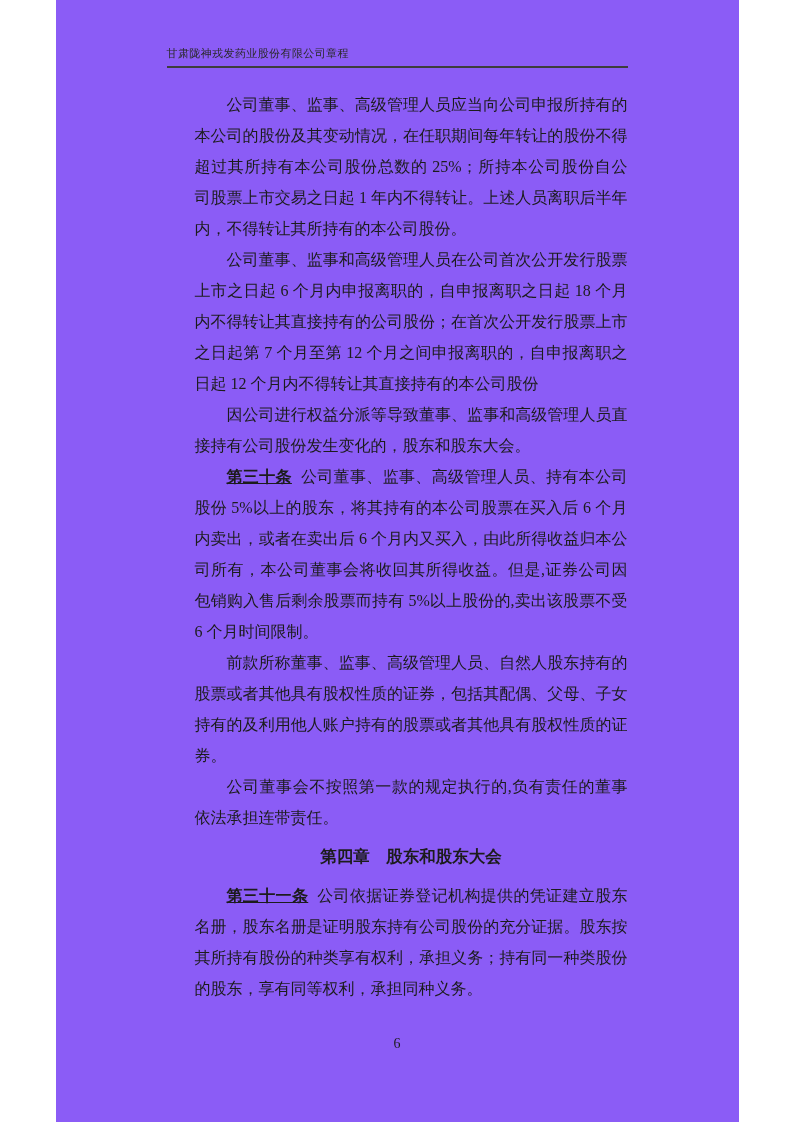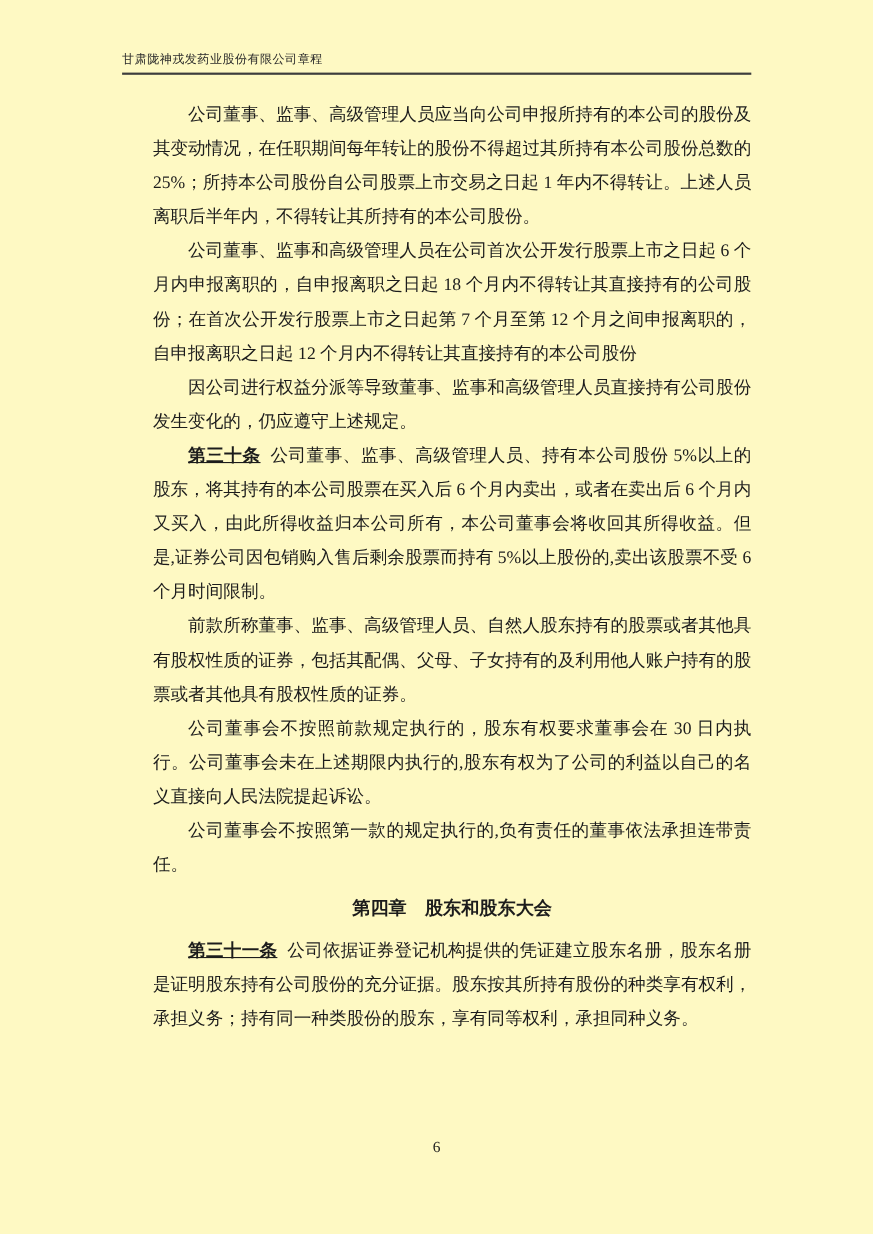--- a/index.html
+++ b/index.html
@@ -2,24 +2,24 @@
 <html><head>
 <meta charset="utf-8">
 <style>
   html, body {
     margin: 0;
     padding: 0;
     background: #ffffff;
   }
   .page {
     position: relative;
-    width: 794px;
+    width: 683px;
     height: 1122px;
     margin: 0 auto;
-    background: #fef9c3;
+    background: #8b5cf6;
     box-sizing: border-box;
     padding: 0 111px;
     font-family: "Liberation Serif", "DejaVu Serif", serif;
     color: #1c1c1c;
     overflow: hidden;
   }
   .header {
     padding-top: 46px;
     padding-bottom: 5px;
     border-bottom: 2px solid #3d3d3d;
@@ -74,34 +74,31 @@
 
     <p class="para">
       <span>公司董事、监事、高级管理人员应当向公司申报所持有的本公司的股份及其变动情况，在任职期间每年转让的股份不得超过其所持有本公司股份总数的 25%；所持本公司股份自公司股票上市交易之日起 1 年内不得转让。上述人员离职后半年内，不得转让其所持有的本公司股份。</span>
     </p>
 
     <p class="para">
       <span>公司董事、监事和高级管理人员在公司首次公开发行股票上市之日起 6 个月内申报离职的，自申报离职之日起 18 个月内不得转让其直接持有的公司股份；在首次公开发行股票上市之日起第 7 个月至第 12 个月之间申报离职的，自申报离职之日起 12 个月内不得转让其直接持有的本公司股份</span>
     </p>
 
     <p class="para">
-      <span>因公司进行权益分派等导致董事、监事和高级管理人员直接持有公司股份发生变化的，仍应遵守上述规定。</span>
+      <span>因公司进行权益分派等导致董事、监事和高级管理人员直接持有公司股份发生变化的，股东和股东大会。</span>
     </p>
 
     <p class="para">
       <span class="lead">第三十条</span><span>公司董事、监事、高级管理人员、持有本公司股份 5%以上的股东，将其持有的本公司股票在买入后 6 个月内卖出，或者在卖出后 6 个月内又买入，由此所得收益归本公司所有，本公司董事会将收回其所得收益。但是,证券公司因包销购入售后剩余股票而持有 5%以上股份的,卖出该股票不受 6 个月时间限制。</span>
     </p>
 
     <p class="para">
       <span>前款所称董事、监事、高级管理人员、自然人股东持有的股票或者其他具有股权性质的证券，包括其配偶、父母、子女持有的及利用他人账户持有的股票或者其他具有股权性质的证券。</span>
     </p>
 
-    <p class="para">
-      <span>公司董事会不按照前款规定执行的，股东有权要求董事会在 30 日内执行。公司董事会未在上述期限内执行的,股东有权为了公司的利益以自己的名义直接向人民法院提起诉讼。</span>
-    </p>
 
     <p class="para">
       <span>公司董事会不按照第一款的规定执行的,负有责任的董事依法承担连带责任。</span>
     </p>
 
     <h2 class="heading">第四章　股东和股东大会</h2>
 
 
     <p class="para">
       <span class="lead">第三十一条</span><span>公司依据证券登记机构提供的凭证建立股东名册，股东名册是证明股东持有公司股份的充分证据。股东按其所持有股份的种类享有权利，承担义务；持有同一种类股份的股东，享有同等权利，承担同种义务。</span>

